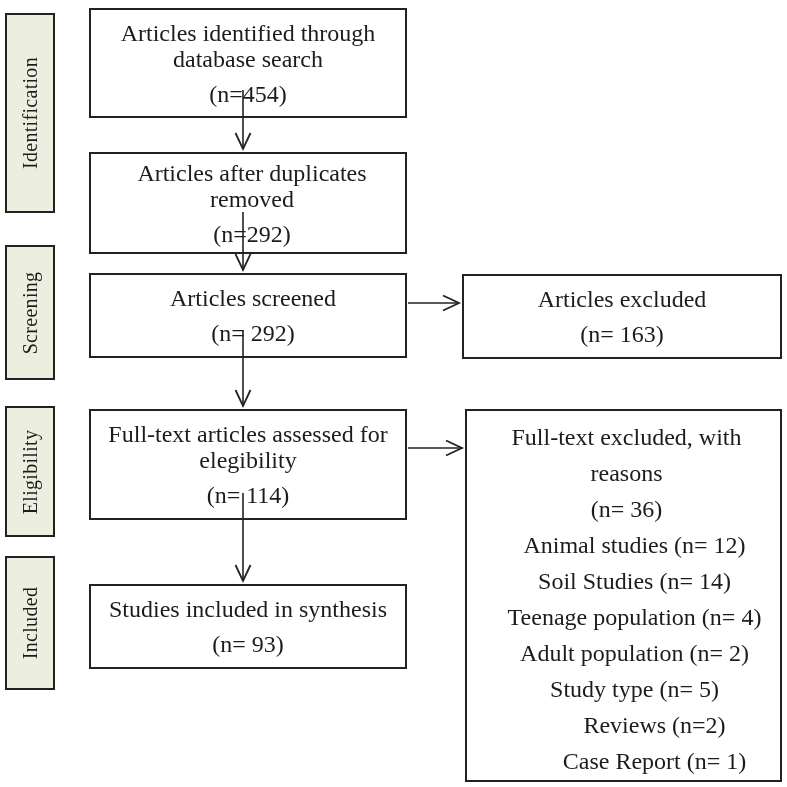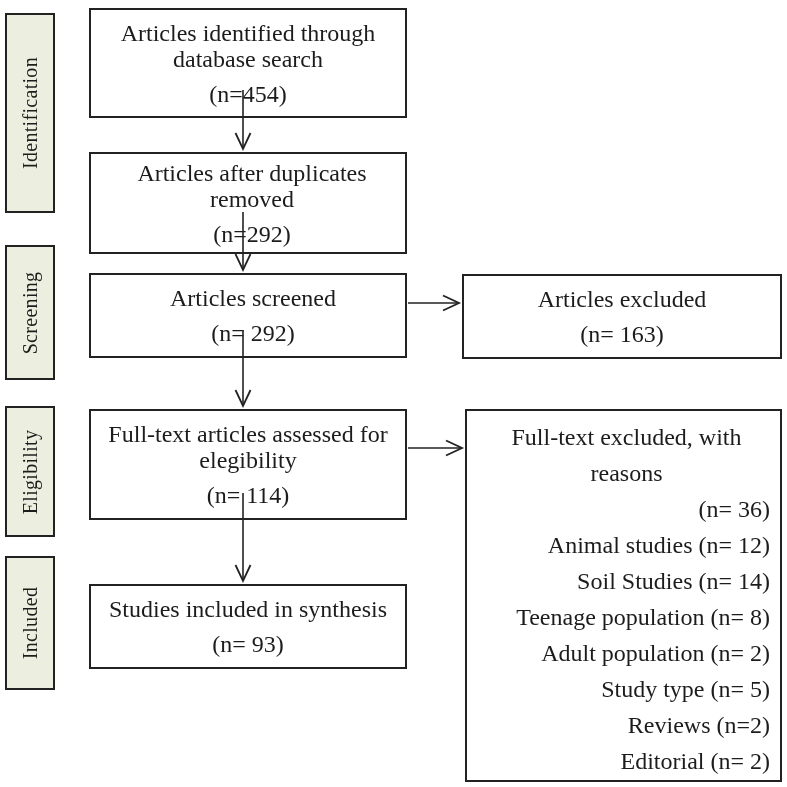--- a/index.html
+++ b/index.html
@@ -47,21 +47,21 @@
     text-align: center;
     font-size: 24px;
     line-height: 26px;
   }
   .node .count {
     margin-top: 9px;
   }
   
   .node.reasons {
     justify-content: flex-start;
-    align-items: flex-end;
+    align-items: center;
     text-align: left;
     padding: 8px 10px 0 16px;
     line-height: 36px;
   }
   .node.reasons .centered {
     text-align: center;
     margin-top: 0;
   }
   .node.reasons .item {
     padding-left: 0;
@@ -126,25 +126,24 @@
   <div class="node" style="left:462px; top:274px; width:320px; height:85px;">
     <div>Articles excluded</div>
     <div class="count">(n= 163)</div>
   </div>
 
   <div class="node reasons" style="left:465px; top:409px; width:317px; height:373px;">
     <div class="centered">Full-text excluded, with reasons</div>
     <div class="centered">(n= 36)</div>
     <div class="item">Animal studies (n= 12)</div>
     <div class="item">Soil Studies (n= 14)</div>
-    <div class="item">Teenage population (n= 8)</div>
+    <div class="item">Teenage population (n= 4)</div>
     <div class="item">Adult population (n= 2)</div>
     <div class="item">Study type (n= 5)</div>
     <div class="item indent">Reviews (n=2)</div>
-    <div class="item indent">Editorial (n= 2)</div>
     <div class="item indent">Case Report (n= 1)</div>
   </div>
 
   <svg id="arrows" width="787" height="787" viewBox="0 0 787 787">
     <defs>
       <marker id="openArrow" markerUnits="userSpaceOnUse" markerWidth="22" markerHeight="22" viewBox="0 0 22 22" refX="19" refY="11" orient="auto">
         <path d="M3,3.5 L19,11 L3,18.5" fill="none" stroke="#222222" stroke-width="1.8"></path>
       </marker>
     </defs>
     <line x1="243" y1="90" x2="243" y2="149" stroke="#222222" stroke-width="1.6" marker-end="url(#openArrow)"></line>

